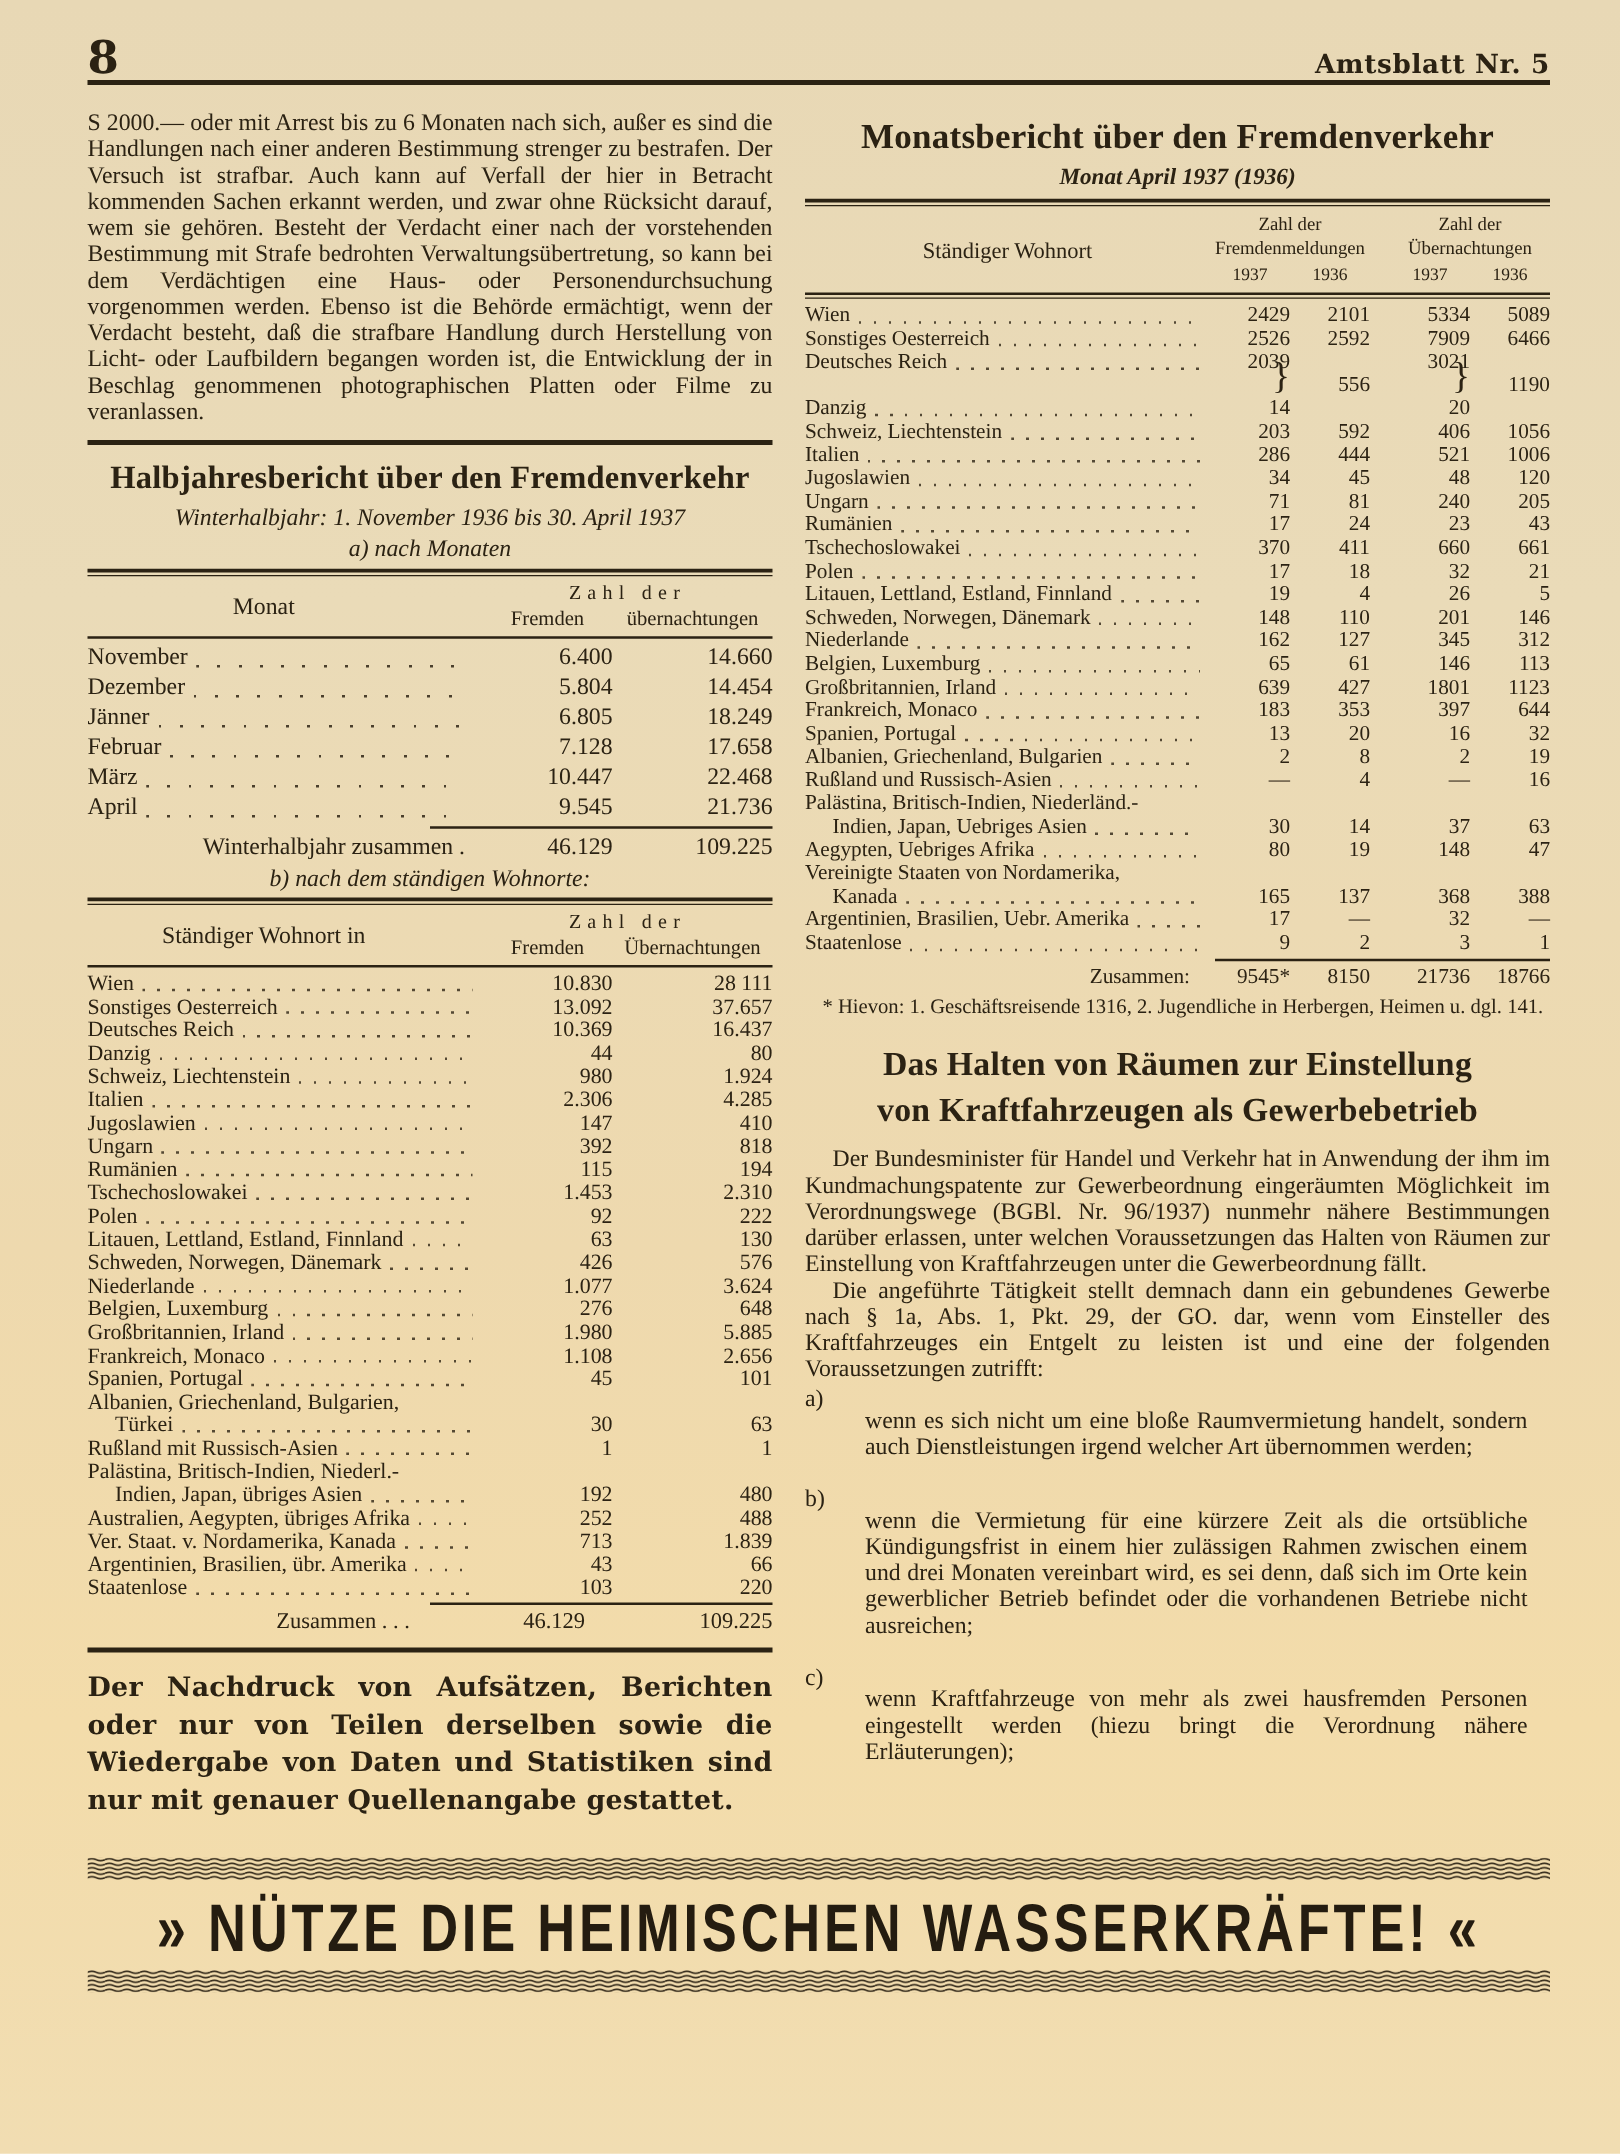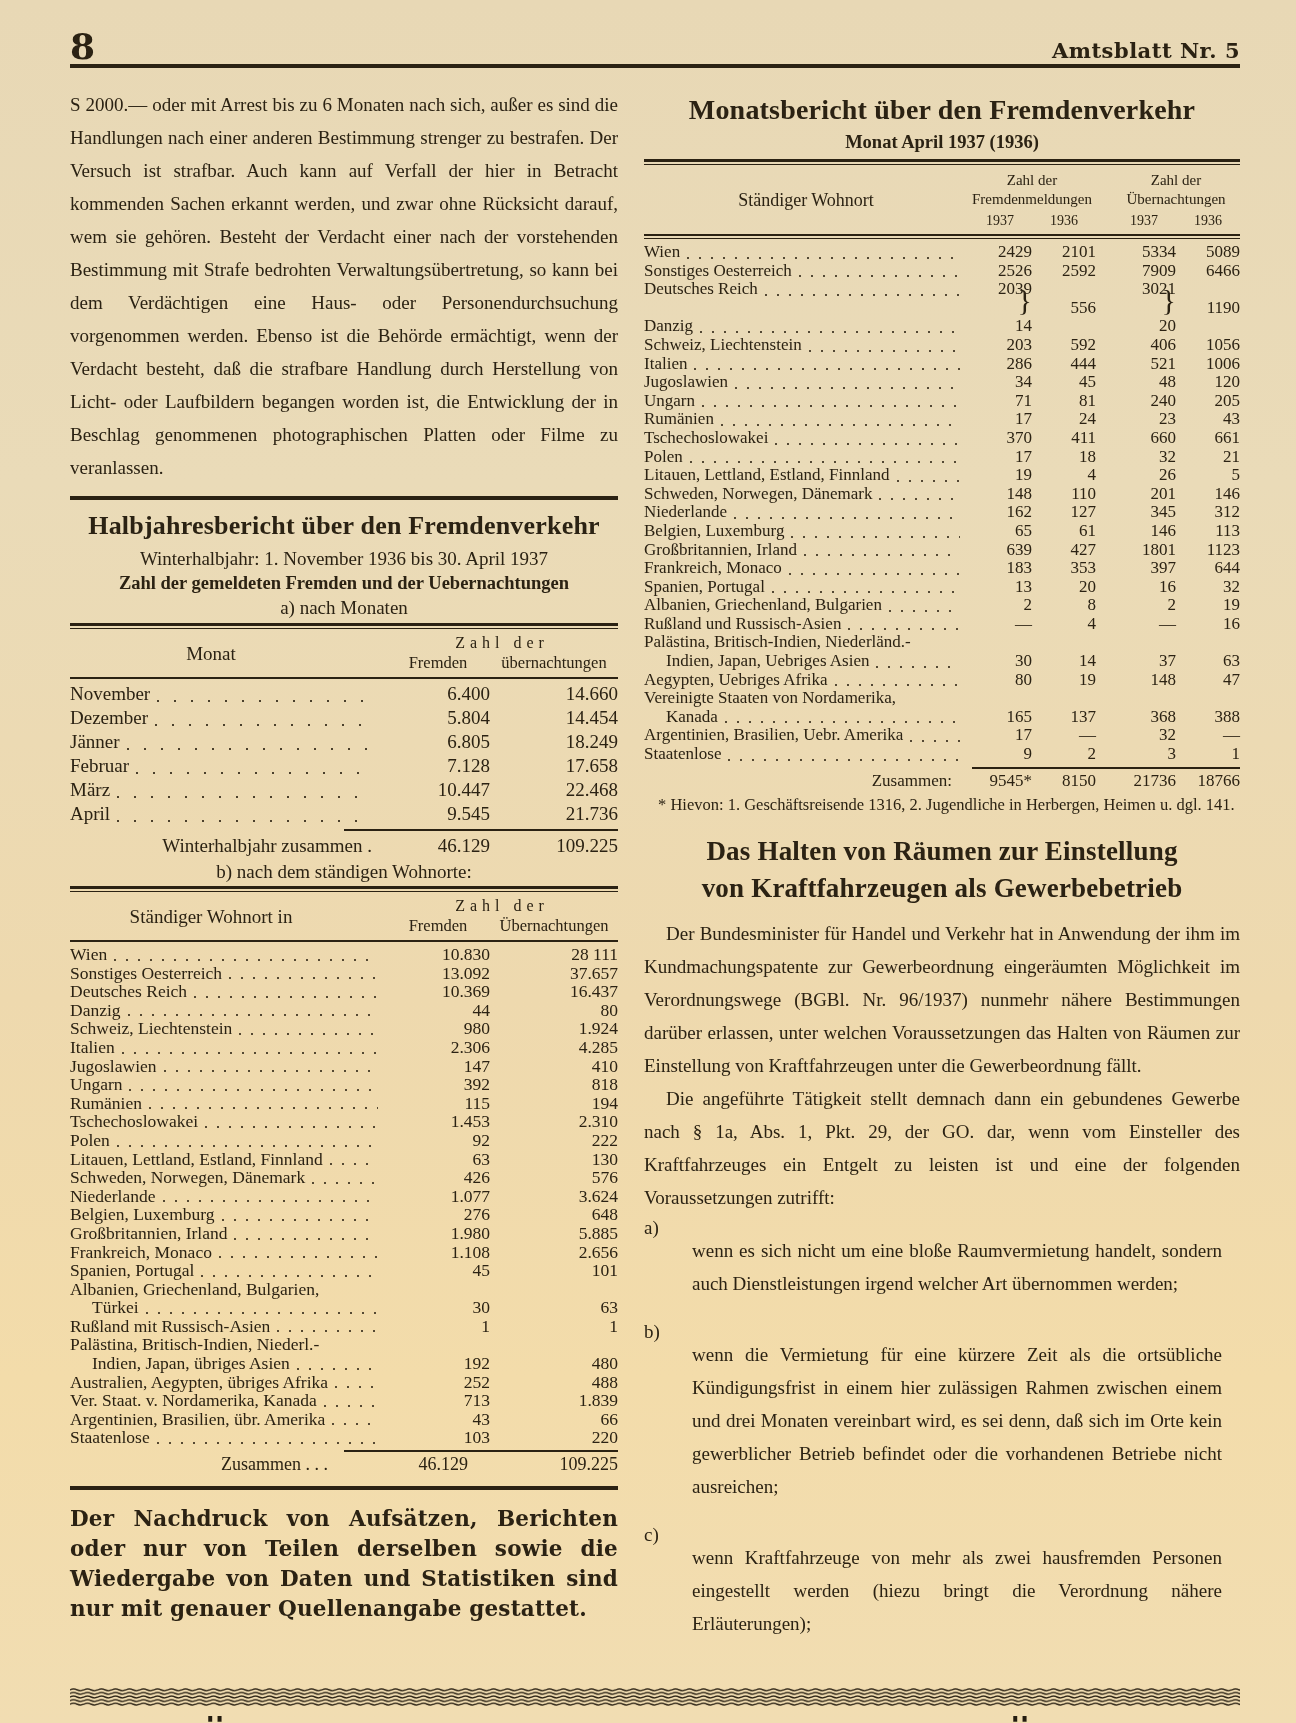--- a/index.html
+++ b/index.html
@@ -15,28 +15,28 @@
   
   .masthead-row { display:flex; align-items:flex-end; border-bottom:4px solid #2b2213; padding-bottom:2px; }
   .pgnum { font:700 36px/32px "DejaVu Serif", serif; letter-spacing:1px; }
   .mast  { margin-left:auto; font:700 21px/22px "DejaVu Serif", serif; letter-spacing:.5px; }
 
   
   .cols { display:flex; gap:26px; margin-top:20px; }
   .col-left  { width:548px; flex:none; }
   .col-right { width:596px; flex:none; }
 
-  .body { font-size:19px; line-height:33px; text-align:justify; margin:0; }
+  .body { font-size:19px; line-height:21px; text-align:justify; margin:0; }
   .ind  { text-indent:22px; }
 
   .rule-thick { border-top:4px solid #2b2213; margin:12px 0 10px; }
 
   .sec-title { font:700 26px/32px "Liberation Serif", serif; text-align:center; margin:6px 0 6px; letter-spacing:.2px; }
   .sec-title.art { font-size:27px; line-height:37px; margin:18px 0 10px; }
-  .sub { text-align:center; font-size:19px; margin:3px 0; }
+  .sub { text-align:center; font-size:19px; margin:3px 0;font-style:italic; }
   .sub.bold { font-weight:700; font-size:18.5px; }
 
   
   .dbl { border-top:3px solid #2b2213; }
   .dbl::after { content:""; display:block; border-top:1px solid #2b2213; margin-top:2px; }
   .dbl.thin { border-top-width:2.5px; }
   .mid-rule { border-top:2px solid #2b2213; margin:1px 0 3px; }
   .trow { display:flex; align-items:baseline; }
   .lbl { white-space:nowrap; }
   .leader { flex:1 1 auto; height:2px; margin:0 8px 4px 7px; align-self:flex-end;
@@ -107,21 +107,20 @@
   <div class="cols">
 
     <div class="col-left">
 
       <p class="body">S 2000.— oder mit Arrest bis zu 6 Monaten nach sich, außer es sind die Handlungen nach einer anderen Bestimmung strenger zu bestrafen. Der Versuch ist strafbar. Auch kann auf Verfall der hier in Betracht kommenden Sachen erkannt werden, und zwar ohne Rücksicht darauf, wem sie gehören. Besteht der Verdacht einer nach der vorstehenden Bestimmung mit Strafe bedrohten Verwaltungsübertretung, so kann bei dem Verdächtigen eine Haus- oder Personendurchsuchung vorgenommen werden. Ebenso ist die Behörde ermächtigt, wenn der Verdacht besteht, daß die strafbare Handlung durch Herstellung von Licht- oder Laufbildern begangen worden ist, die Entwicklung der in Beschlag genommenen photographischen Platten oder Filme zu veranlassen.</p>
 
       <div class="rule-thick"></div>
 
       <h2 class="sec-title">Halbjahresbericht über den Fremdenverkehr</h2>
       <p class="sub">Winterhalbjahr: 1. November 1936 bis 30. April 1937</p>
-      <p class="sub bold">Zahl der gemeldeten Fremden und der Uebernachtungen</p>
       <p class="sub">a) nach Monaten</p>
 
       <div class="ta">
         <div class="dbl"></div>
         <div class="thead">
           <div class="lblcol">
               <span>Monat</span>
             </div>
           <div class="grp">
             <div class="grp-title">Zahl der</div>

